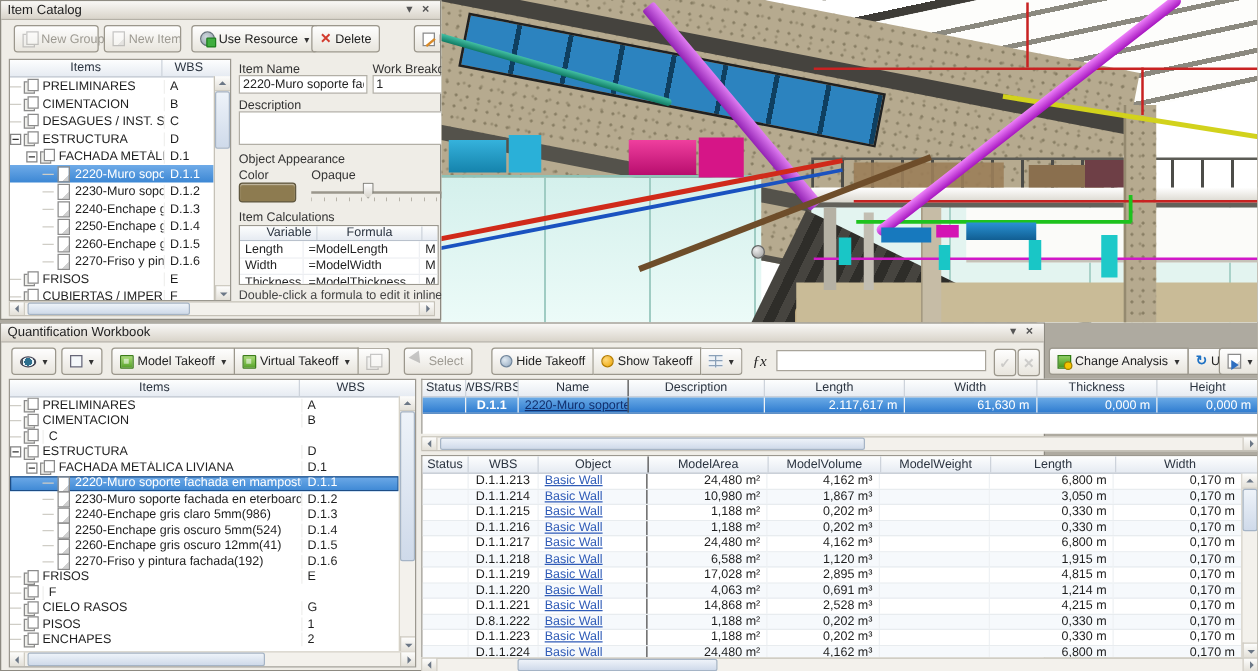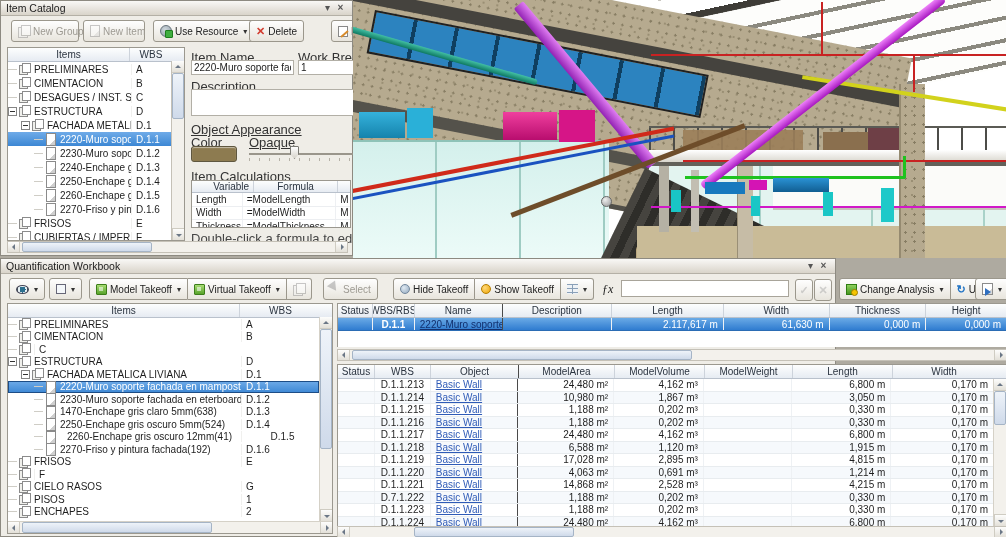--- a/index.html
+++ b/index.html
@@ -115,21 +115,21 @@
   .detcols>div:nth-child(2){width:56px;}
   .detcols>div:nth-child(3){width:88px;border-right:1px solid #4a4a4a;}
   .detcols>div:nth-child(4){width:96px;}
   .detcols>div:nth-child(5){width:90px;}
   .detcols>div:nth-child(6){width:88px;}
   .detcols>div:nth-child(7){width:100px;}
   .detcols>div:nth-child(8){width:102px;border-right:none;}
   .sumsel{background:linear-gradient(#6aaae6,#2f7cd0);color:#fff;border-bottom:1px solid #2b6cb4;}
   .sumsel .lnk{color:#12306e;}
   
-  .plabel{position:absolute;font-size:13px;color:#333;white-space:nowrap;text-decoration:underline;}
+  .plabel{position:absolute;font-size:10px;color:#333;white-space:nowrap;}
   .pinput{position:absolute;height:15px;background:#fff;border:1px solid #b2afa6;
           font:10px "Liberation Sans",sans-serif;padding:0 2px;color:#222;}
   .calcrow{display:flex;height:13.5px;border-bottom:1px solid #eceef1;background:#fff;}
   .calcrow>div{padding:0 4px;display:flex;align-items:center;border-right:1px solid #eef0f3;overflow:hidden;white-space:nowrap;}
   .calccols>div:nth-child(1){width:52px;}
   .calccols>div:nth-child(2){width:96px;}
   .calccols>div:nth-child(3){width:14px;border-right:none;}
   
   #vp{position:absolute;left:353px;top:0;width:653px;height:258px;background:#fff;overflow:hidden;}
   #vp>div{position:absolute;}
@@ -590,32 +590,32 @@
           <span class="exp"></span>
           <span class="nico"></span>
           <span class="tlabel">2230-Muro soporte fachada en eterboard(694)</span>
           <span class="twbs" style="width:78px;">D.1.2</span>
         </div>
           <div class="trow item" style="height: 12.5px; --lvl: 2;">
           <span class="indent"></span>
           <span class="conn"></span>
           <span class="exp"></span>
           <span class="nico"></span>
-          <span class="tlabel">1470-Enchape gris claro 5mm(638)</span>
+          <span class="tlabel">2240-Enchape gris claro 5mm(986)</span>
           <span class="twbs" style="width:78px;">D.1.3</span>
         </div>
           <div class="trow item" style="height: 12.5px; --lvl: 2;">
           <span class="indent"></span>
           <span class="conn"></span>
           <span class="exp"></span>
           <span class="nico"></span>
           <span class="tlabel">2250-Enchape gris oscuro 5mm(524)</span>
           <span class="twbs" style="width:78px;">D.1.4</span>
         </div>
-          <div class="trow item" style="height: 12.5px; text-align: center; --lvl: 2;">
+          <div class="trow item" style="height: 12.5px; --lvl: 2;">
           <span class="indent"></span>
           <span class="conn"></span>
           <span class="exp"></span>
           <span class="nico"></span>
           <span class="tlabel">2260-Enchape gris oscuro 12mm(41)</span>
           <span class="twbs" style="width:78px;">D.1.5</span>
         </div>
           <div class="trow item" style="height: 12.5px; --lvl: 2;">
           <span class="indent"></span>
           <span class="conn"></span>
@@ -830,21 +830,21 @@
               <span class="lnk">Basic Wall</span>
             </div>
           <div class="dcell num">14,868 m²</div>
           <div class="dcell num">2,528 m³</div>
           <div class="dcell num"></div>
           <div class="dcell num">4,215 m</div>
           <div class="dcell num">0,170 m</div>
         </div>
           <div class="drow detcols">
           <div class="dcell"></div>
-          <div class="dcell ctr">D.7.1.222</div>
+          <div class="dcell ctr">D.8.1.222</div>
           <div class="dcell">
               <span class="lnk">Basic Wall</span>
             </div>
           <div class="dcell num">1,188 m²</div>
           <div class="dcell num">0,202 m³</div>
           <div class="dcell num"></div>
           <div class="dcell num">0,330 m</div>
           <div class="dcell num">0,170 m</div>
         </div>
           <div class="drow detcols">

